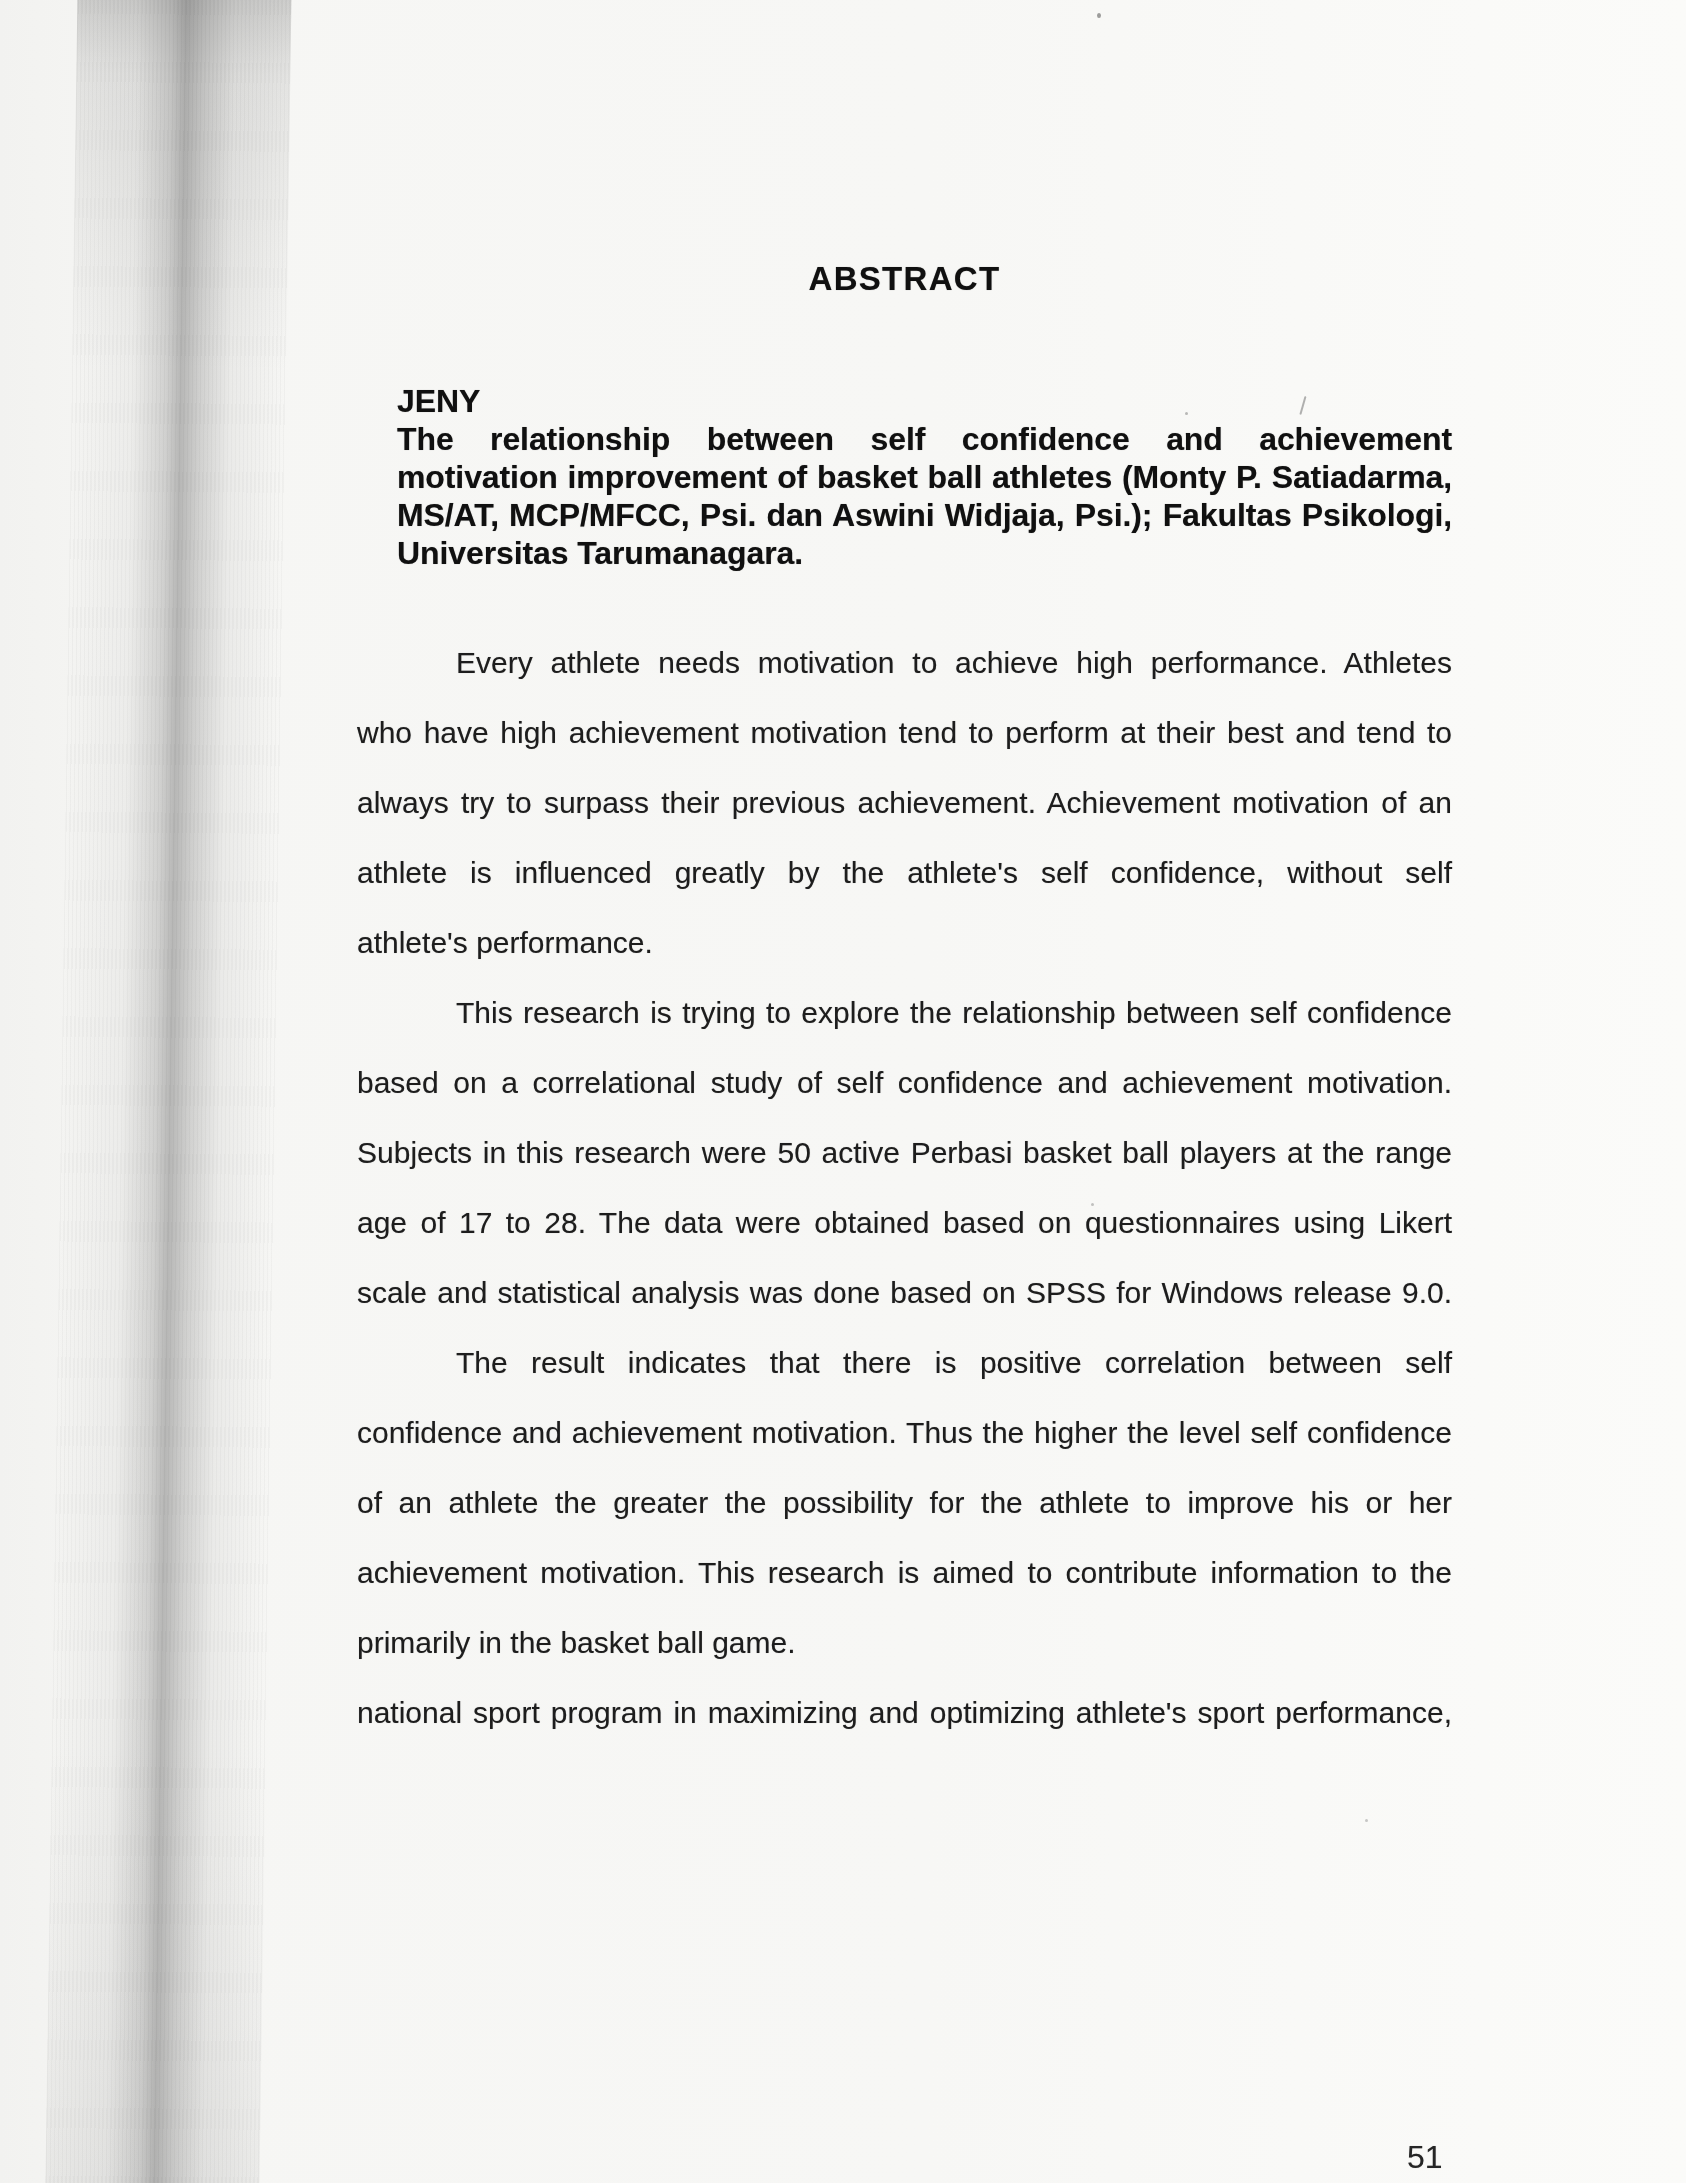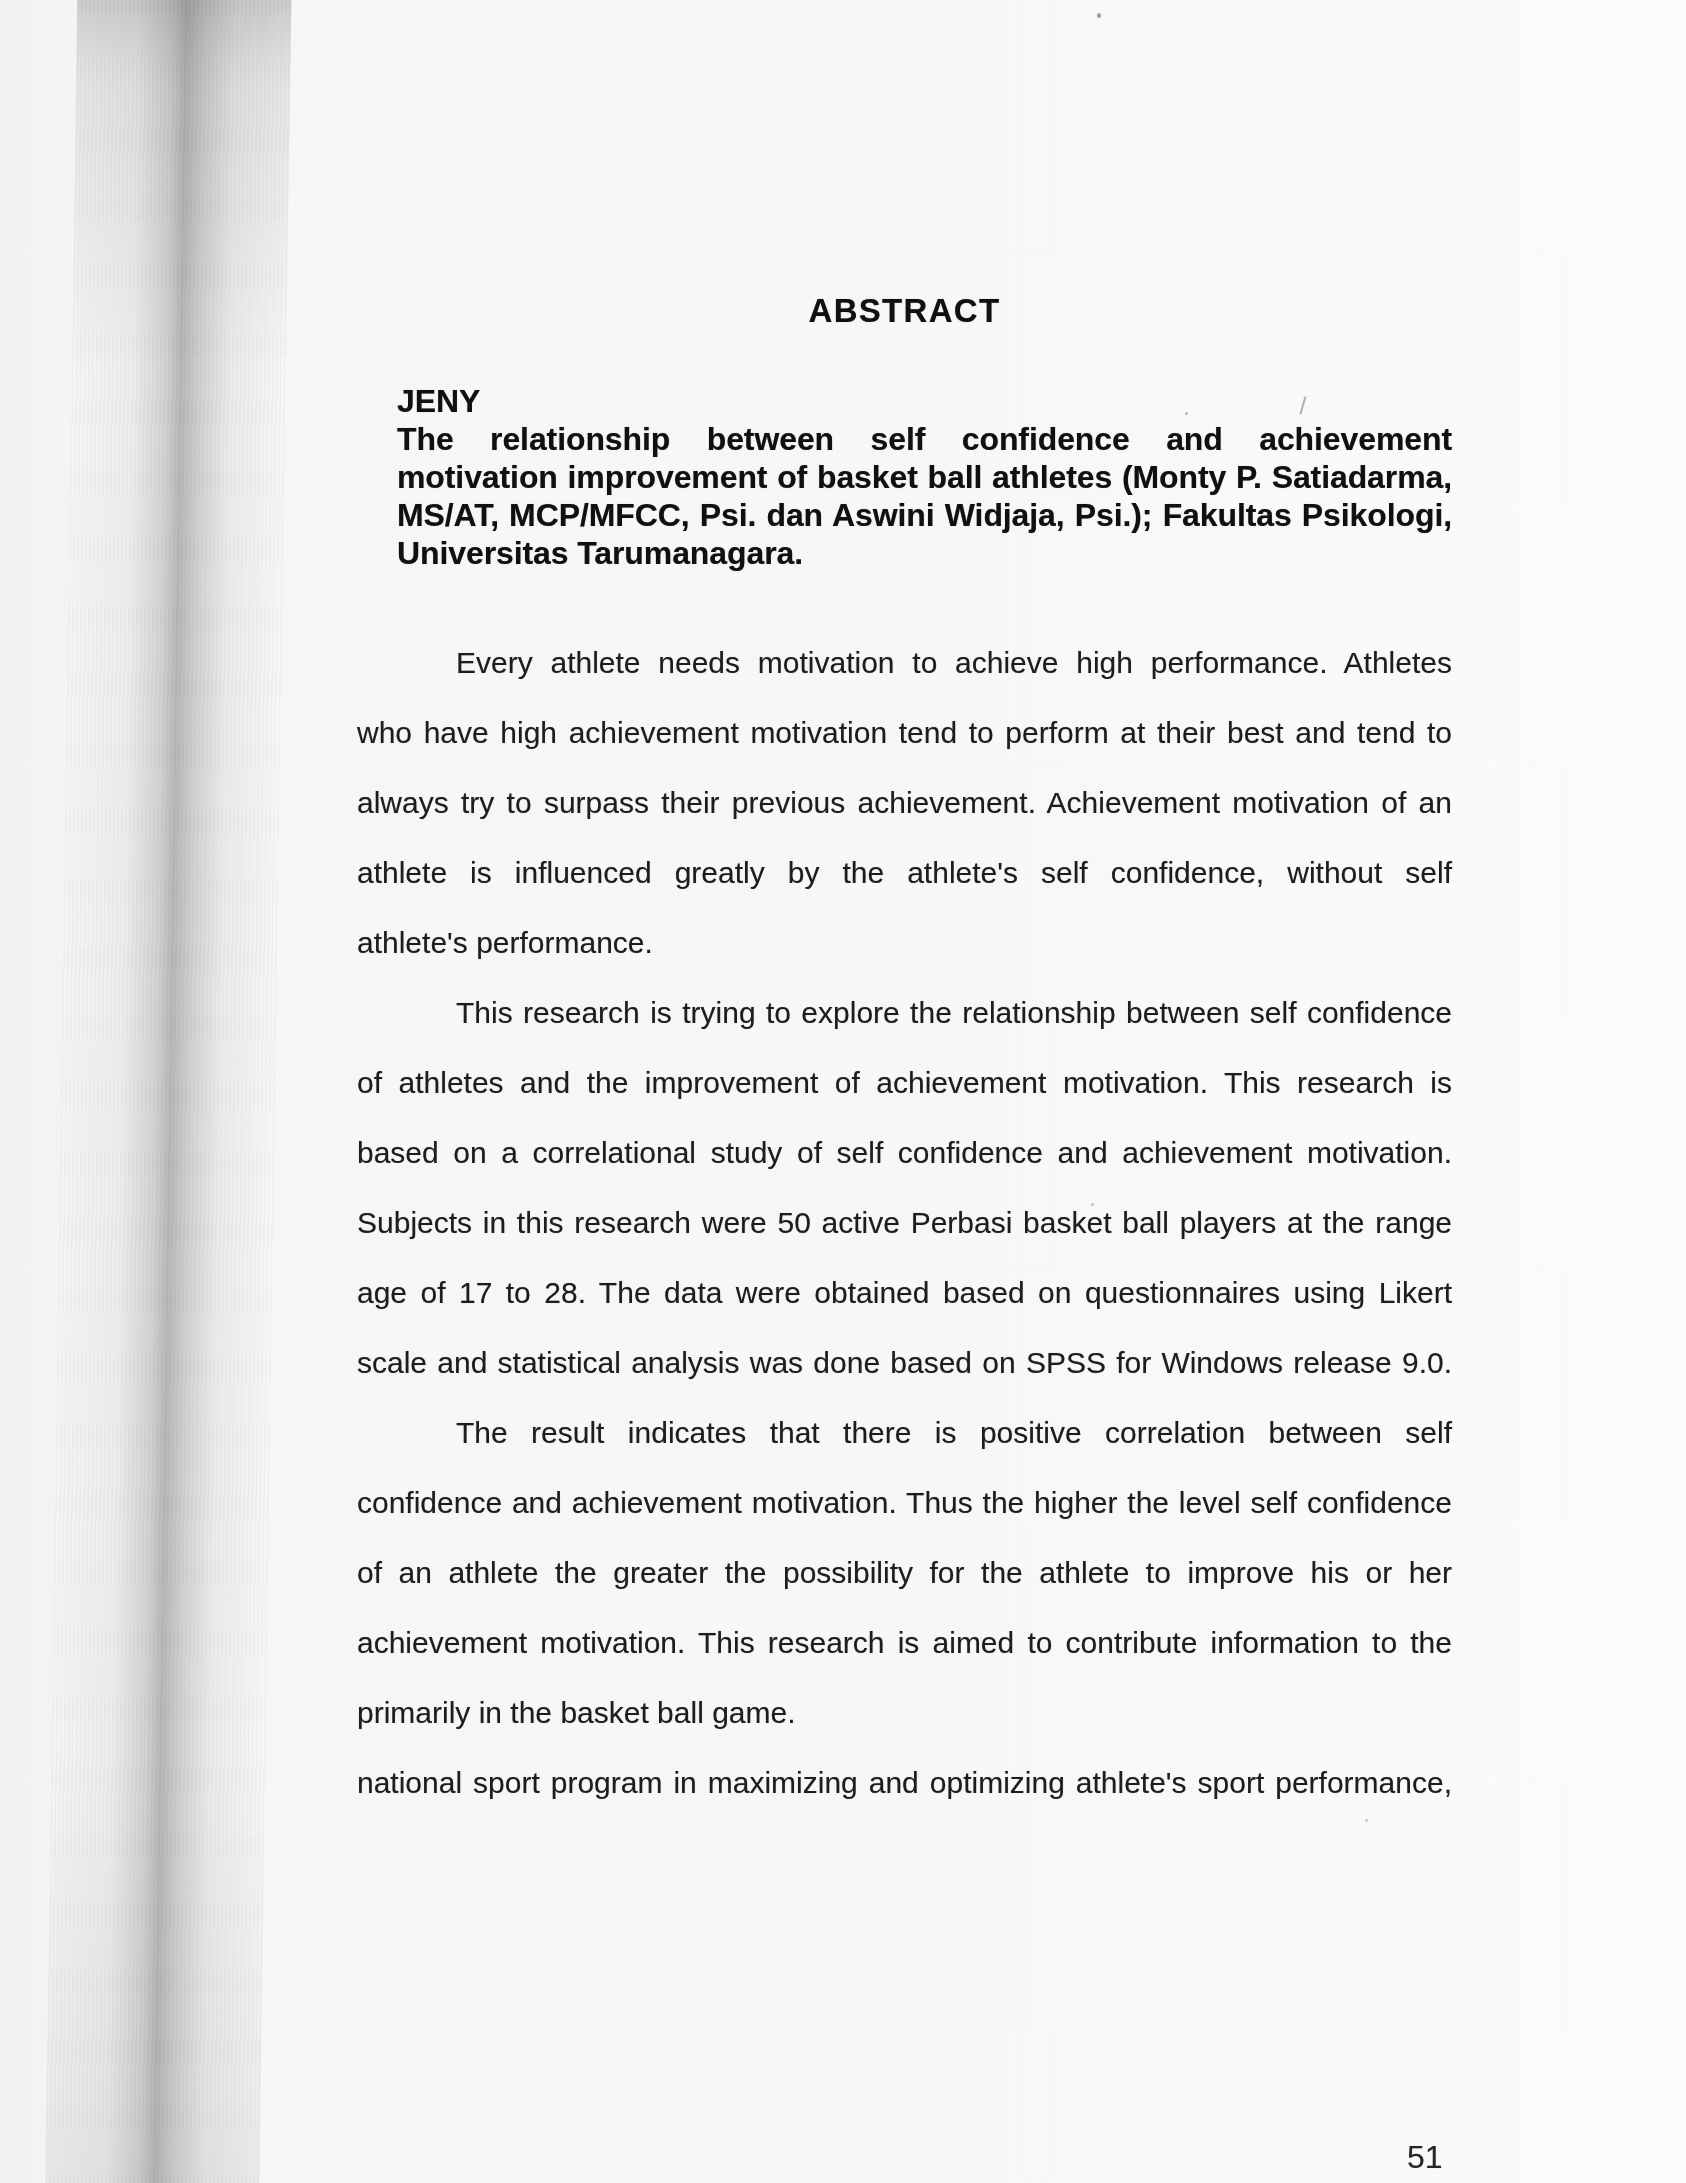--- a/index.html
+++ b/index.html
@@ -40,21 +40,21 @@
         rgba(128,128,128,0.08) 28%,
         rgba(120,120,120,0.30) 44%,
         rgba(112,112,112,0.48) 51%,
         rgba(118,118,118,0.30) 60%,
         rgba(128,128,128,0.10) 74%,
         rgba(128,128,128,0) 100%);
   }
   .heading {
     position: absolute;
     left: 357px;
-    top: 292px;
+    top: 260px;
     width: 1095px;
     text-align: center;
     font-size: 33px;
     line-height: 38px;
     font-weight: bold;
     letter-spacing: 1.3px;
     color: var(--ink-bold, #101010);
     text-shadow: 0 0 0.9px rgba(10,10,10,0.45);
   }
   .author-block {
@@ -138,21 +138,20 @@
       </div>
   </div>
 
   <div class="abstract-body">
       <div class="bline indent">Every athlete needs motivation to achieve high performance. Athletes</div>
       <div class="bline">who have high achievement motivation tend to perform at their best and tend to</div>
       <div class="bline">always try to surpass their previous achievement. Achievement motivation of an</div>
       <div class="bline">athlete is influenced greatly by the athlete's self confidence, without self</div>
       <div class="bline short">athlete's performance.</div>
       <div class="bline indent">This research is trying to explore the relationship between self confidence</div>
-      <div class="bline">of athletes and the improvement of achievement motivation. This research is</div>
       <div class="bline">based on a correlational study of self confidence and achievement motivation.</div>
       <div class="bline">Subjects in this research were 50 active Perbasi basket ball players at the range</div>
       <div class="bline">age of 17 to 28. The data were obtained based on questionnaires using Likert</div>
       <div class="bline">scale and statistical analysis was done based on SPSS for Windows release 9.0.</div>
       <div class="bline indent">The result indicates that there is positive correlation between self</div>
       <div class="bline">confidence and achievement motivation. Thus the higher the level self confidence</div>
       <div class="bline">of an athlete the greater the possibility for the athlete to improve his or her</div>
       <div class="bline">achievement motivation. This research is aimed to contribute information to the</div>
       <div class="bline short">primarily in the basket ball game.</div>
       <div class="bline">national sport program in maximizing and optimizing athlete's sport performance,</div>

